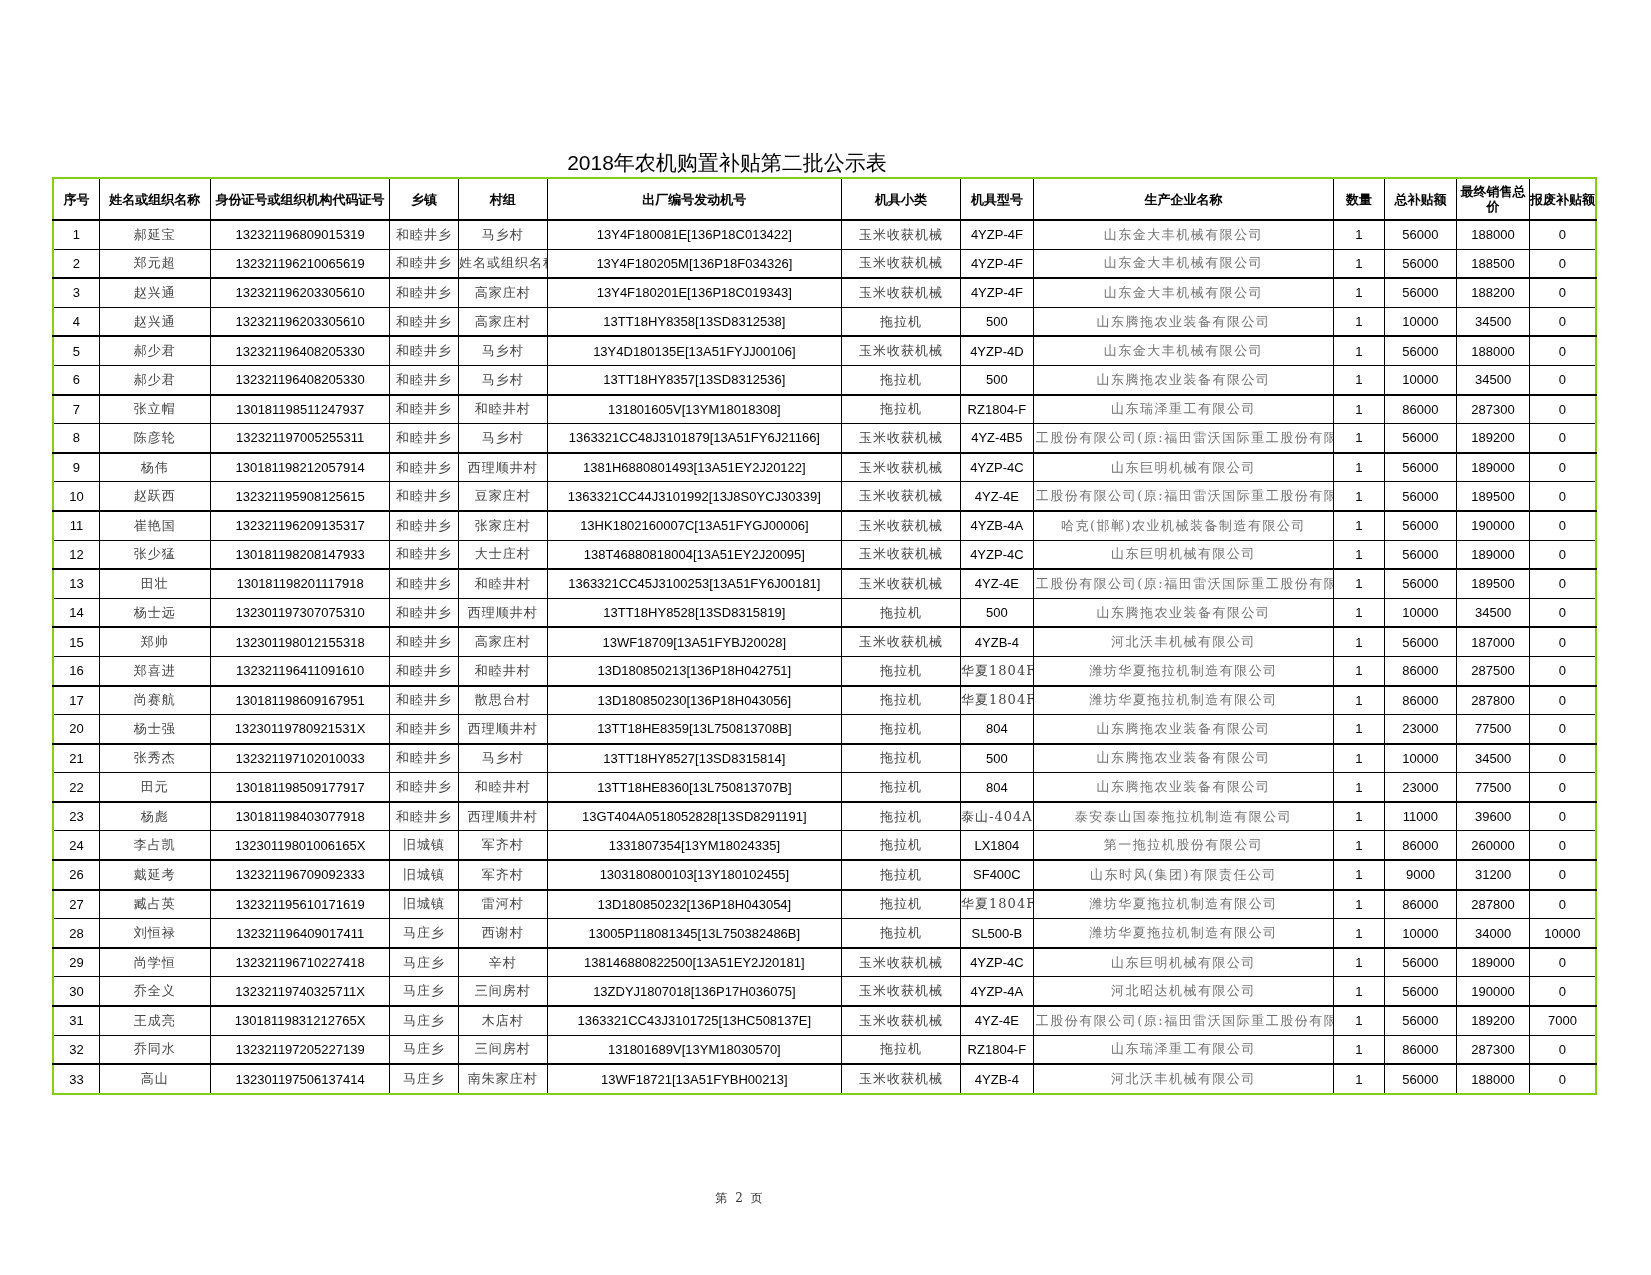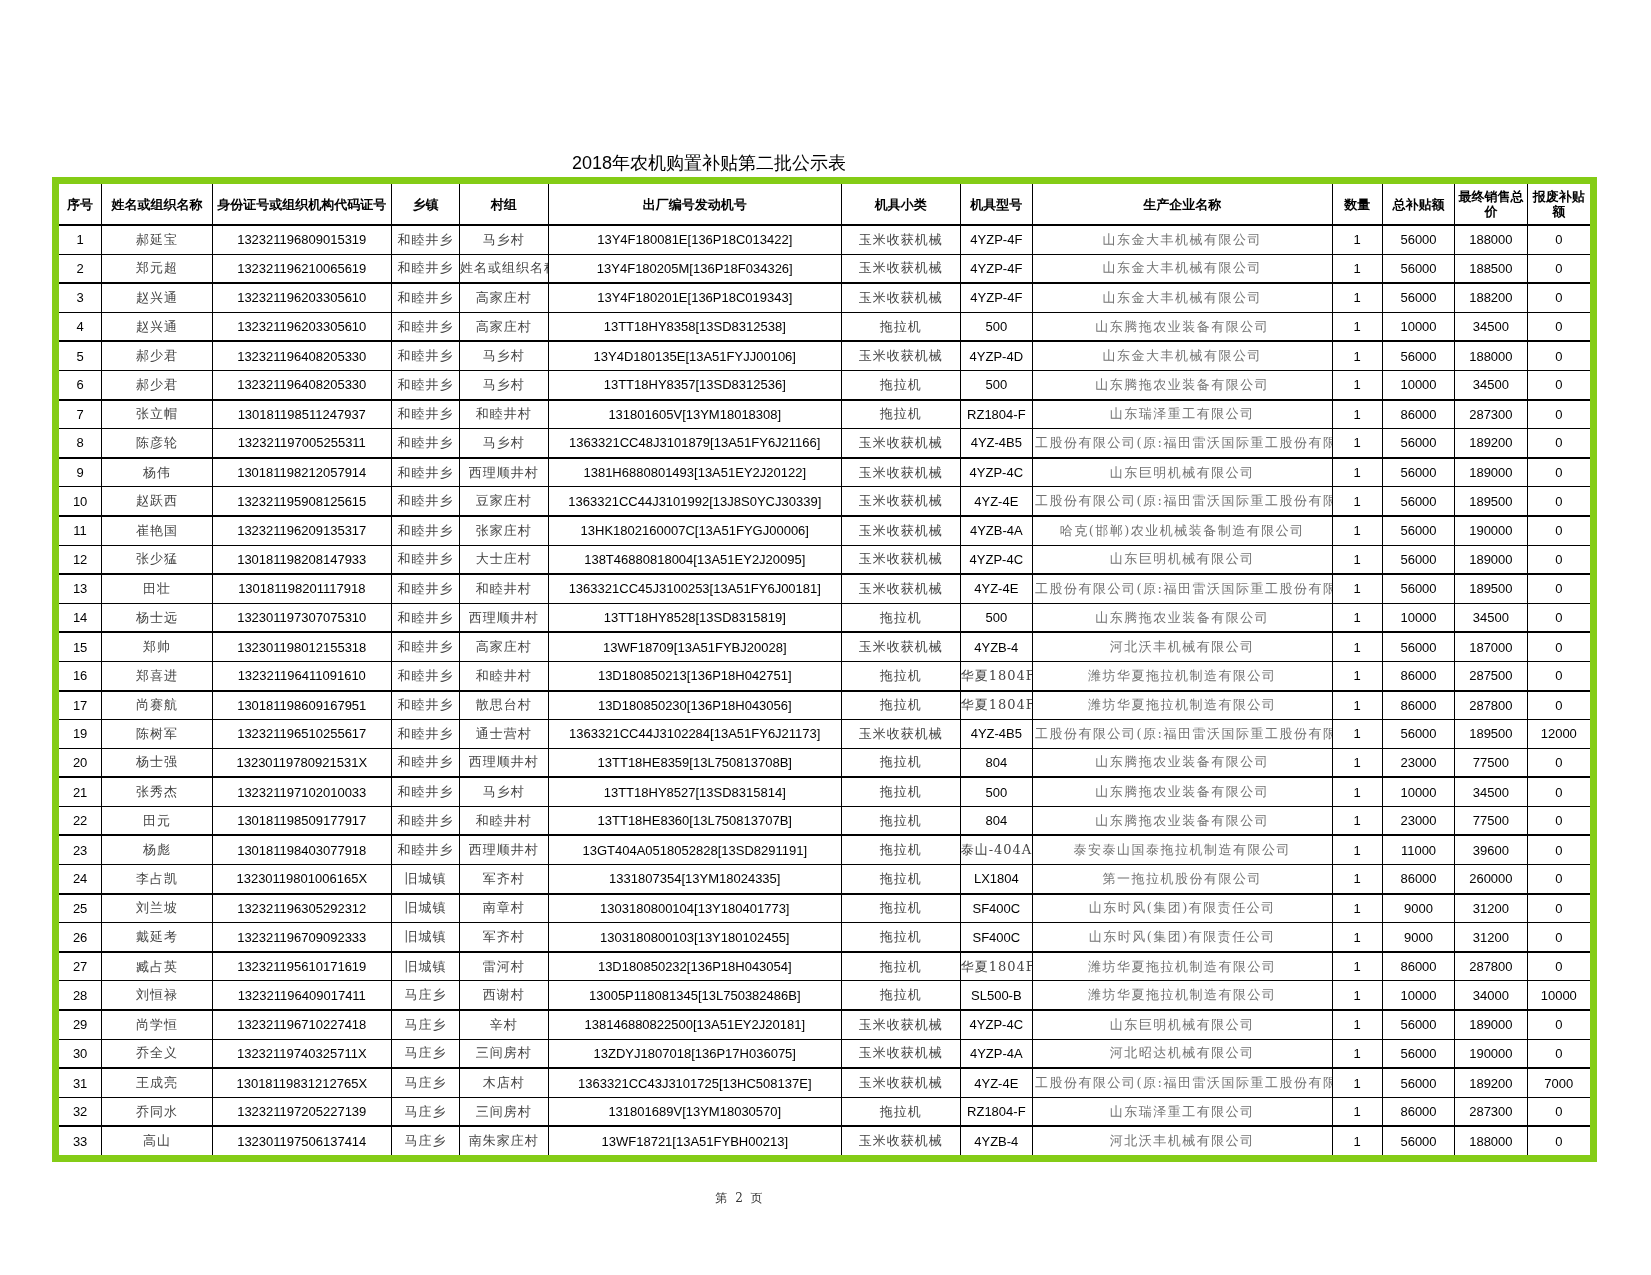--- a/index.html
+++ b/index.html
@@ -1,27 +1,27 @@
 <!DOCTYPE html>
 <html><head>
 <meta charset="utf-8">
 <style>
   html, body { margin:0; padding:0; background:#ffffff; }
   body { width:1651px; height:1275px; position:relative; overflow:hidden;
          font-family:"Liberation Sans", "DejaVu Sans", sans-serif; color:#000; }
-  .title { position:absolute; left:0; width:1418px; top:150px; text-align:center;
-           font-size:18px; letter-spacing:0px; line-height:26px; }
+  .title { position:absolute; left:18px; width:1418px; top:150px; text-align:center;
+           font-size:21px; letter-spacing:0px; line-height:26px; }
   table.pub { position:absolute; left:52px; top:177px; width:1545px;
               border-collapse:collapse; table-layout:fixed; }
   table.pub th, table.pub td { border:1px solid #000; text-align:center; vertical-align:middle;
               padding:0; overflow:hidden; white-space:nowrap; }
   table.pub th { height:40px; font-family:"DejaVu Serif", serif; font-weight:bold;
                  font-size:13px; line-height:15px; white-space:normal; }
   table.pub td { height:27.6px; font-size:13px; }
-  table.pub { border:7px solid #84cc16; }
+  table.pub { border:2px solid #84cc16; }
   table.pub thead tr th { border-bottom:2px solid #000; }
   td.cjk { font-family:"DejaVu Serif", serif; color:#444; font-size:13px; letter-spacing:1px; }
   td.num { font-family:"Liberation Sans", sans-serif; }
   td.mfr { font-family:"DejaVu Serif", serif; color:#737373; font-size:12.5px; letter-spacing:1.5px; }
   td.mfr.left { text-align:right; padding-left:2px; }
   tr.thick td { border-bottom:2px solid #000; }
   .footer { position:absolute; top:1190px; left:0; width:1480px; text-align:center;
             font-family:"DejaVu Serif", serif; font-size:12px; color:#333; letter-spacing:2px; }
 </style>
 </head>
@@ -311,35 +311,20 @@
         <td class="cjk">散思台村</td>
         <td class="num">13D180850230[136P18H043056]</td>
         <td class="cjk">拖拉机</td>
         <td class="cjk">华夏1804F</td>
         <td class="mfr">潍坊华夏拖拉机制造有限公司</td>
         <td class="num">1</td>
         <td class="num">86000</td>
         <td class="num">287800</td>
         <td class="num">0</td>
       </tr>
-      <tr>
-        <td class="num">19</td>
-        <td class="cjk">陈树军</td>
-        <td class="num">132321196510255617</td>
-        <td class="cjk">和睦井乡</td>
-        <td class="cjk">通士营村</td>
-        <td class="num">1363321CC44J3102284[13A51FY6J21173]</td>
-        <td class="cjk">玉米收获机械</td>
-        <td class="num">4YZ-4B5</td>
-        <td class="mfr left">工股份有限公司(原:福田雷沃国际重工股份有限</td>
-        <td class="num">1</td>
-        <td class="num">56000</td>
-        <td class="num">189500</td>
-        <td class="num">12000</td>
-      </tr>
       <tr class="thick">
         <td class="num">20</td>
         <td class="cjk">杨士强</td>
         <td class="num">13230119780921531X</td>
         <td class="cjk">和睦井乡</td>
         <td class="cjk">西理顺井村</td>
         <td class="num">13TT18HE8359[13L750813708B]</td>
         <td class="cjk">拖拉机</td>
         <td class="num">804</td>
         <td class="mfr">山东腾拖农业装备有限公司</td>
@@ -401,35 +386,20 @@
         <td class="cjk">军齐村</td>
         <td class="num">1331807354[13YM18024335]</td>
         <td class="cjk">拖拉机</td>
         <td class="num">LX1804</td>
         <td class="mfr">第一拖拉机股份有限公司</td>
         <td class="num">1</td>
         <td class="num">86000</td>
         <td class="num">260000</td>
         <td class="num">0</td>
       </tr>
-      <tr>
-        <td class="num">25</td>
-        <td class="cjk">刘兰坡</td>
-        <td class="num">132321196305292312</td>
-        <td class="cjk">旧城镇</td>
-        <td class="cjk">南章村</td>
-        <td class="num">1303180800104[13Y180401773]</td>
-        <td class="cjk">拖拉机</td>
-        <td class="num">SF400C</td>
-        <td class="mfr">山东时风(集团)有限责任公司</td>
-        <td class="num">1</td>
-        <td class="num">9000</td>
-        <td class="num">31200</td>
-        <td class="num">0</td>
-      </tr>
       <tr class="thick">
         <td class="num">26</td>
         <td class="cjk">戴延考</td>
         <td class="num">132321196709092333</td>
         <td class="cjk">旧城镇</td>
         <td class="cjk">军齐村</td>
         <td class="num">1303180800103[13Y180102455]</td>
         <td class="cjk">拖拉机</td>
         <td class="num">SF400C</td>
         <td class="mfr">山东时风(集团)有限责任公司</td>

